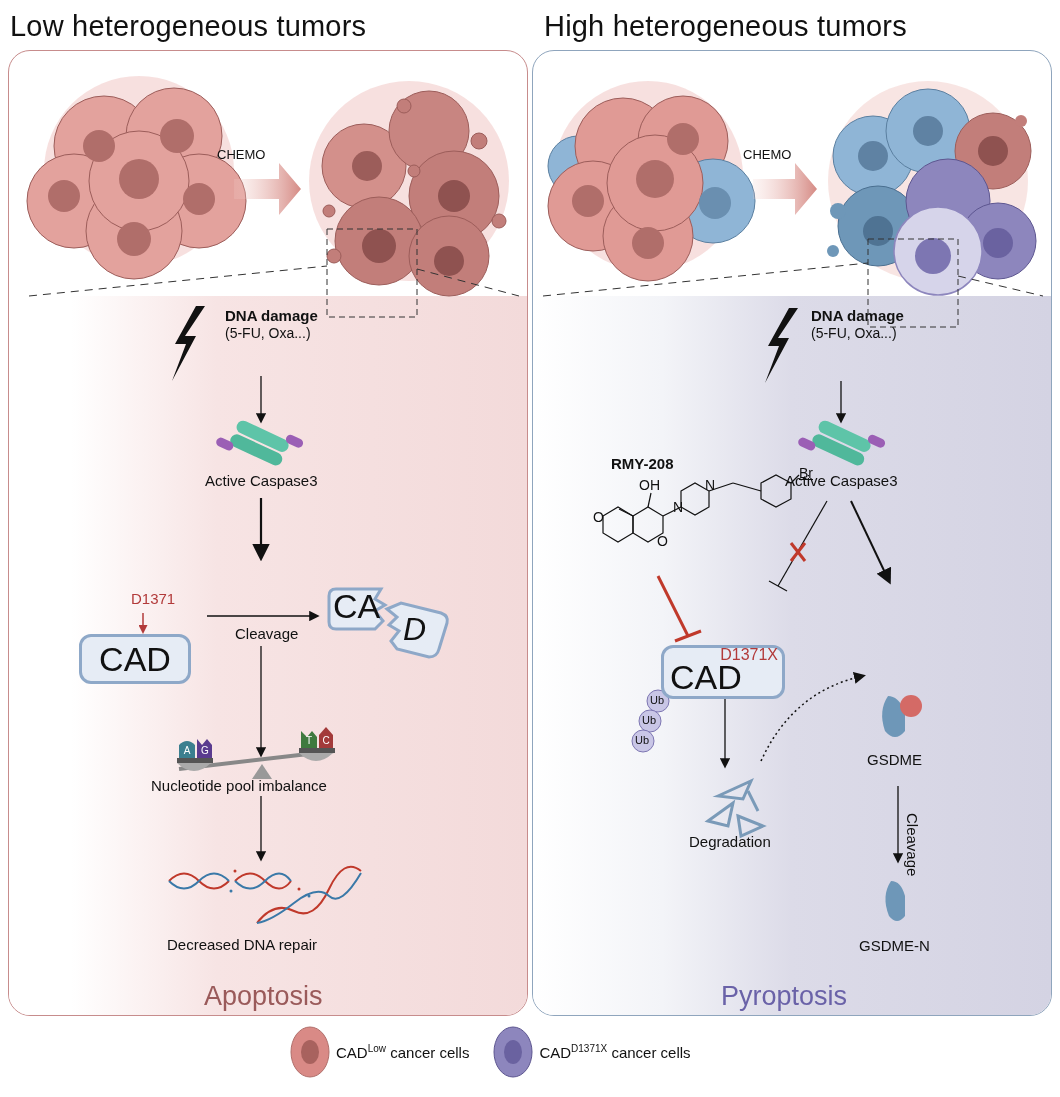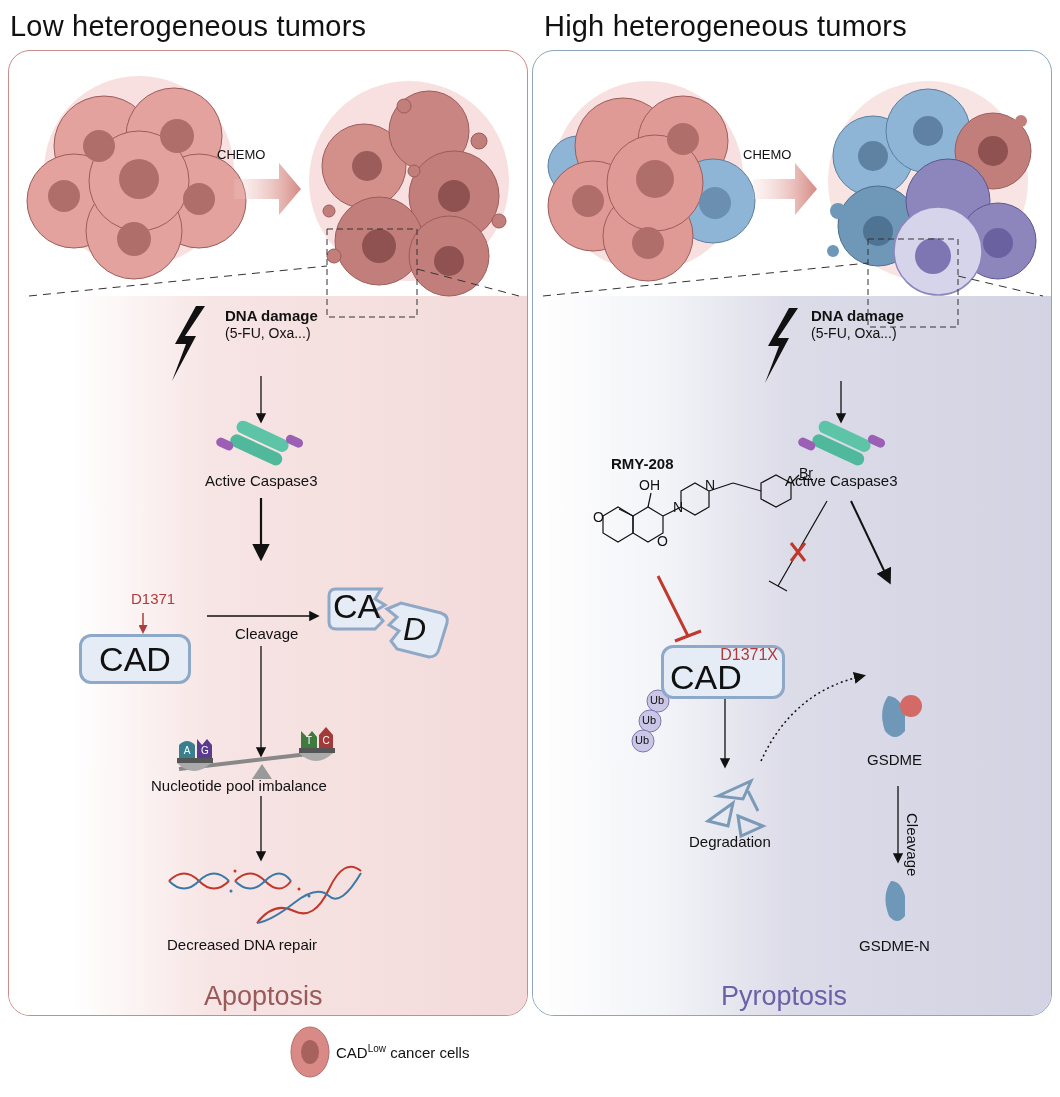--- a/index.html
+++ b/index.html
@@ -298,13 +298,20 @@
 </div>
 
 <div class="legend" style="left:288px;">
   <div class="legend-item">
     <svg width="44" height="56" style="position:static">
         <ellipse cx="22" cy="28" rx="19" ry="25" fill="#d98a86" stroke="#b06e6a"></ellipse>
         <ellipse cx="22" cy="28" rx="9" ry="12" fill="#a8625e"></ellipse>
       </svg>
     <span style="margin-left:4px"><span>CAD</span><sup>Low</sup><span> cancer cells</span></span>
   </div>
+  <div class="legend-item">
+    <svg width="44" height="56" style="position:static">
+        <ellipse cx="22" cy="28" rx="19" ry="25" fill="#8d86bd" stroke="#5d5690"></ellipse>
+        <ellipse cx="22" cy="28" rx="9" ry="12" fill="#6a62a0"></ellipse>
+      </svg>
+    <span style="margin-left:4px"><span>CAD</span><sup>D1371X</sup><span> cancer cells</span></span>
+  </div>
 </div>
 
 </body></html>

